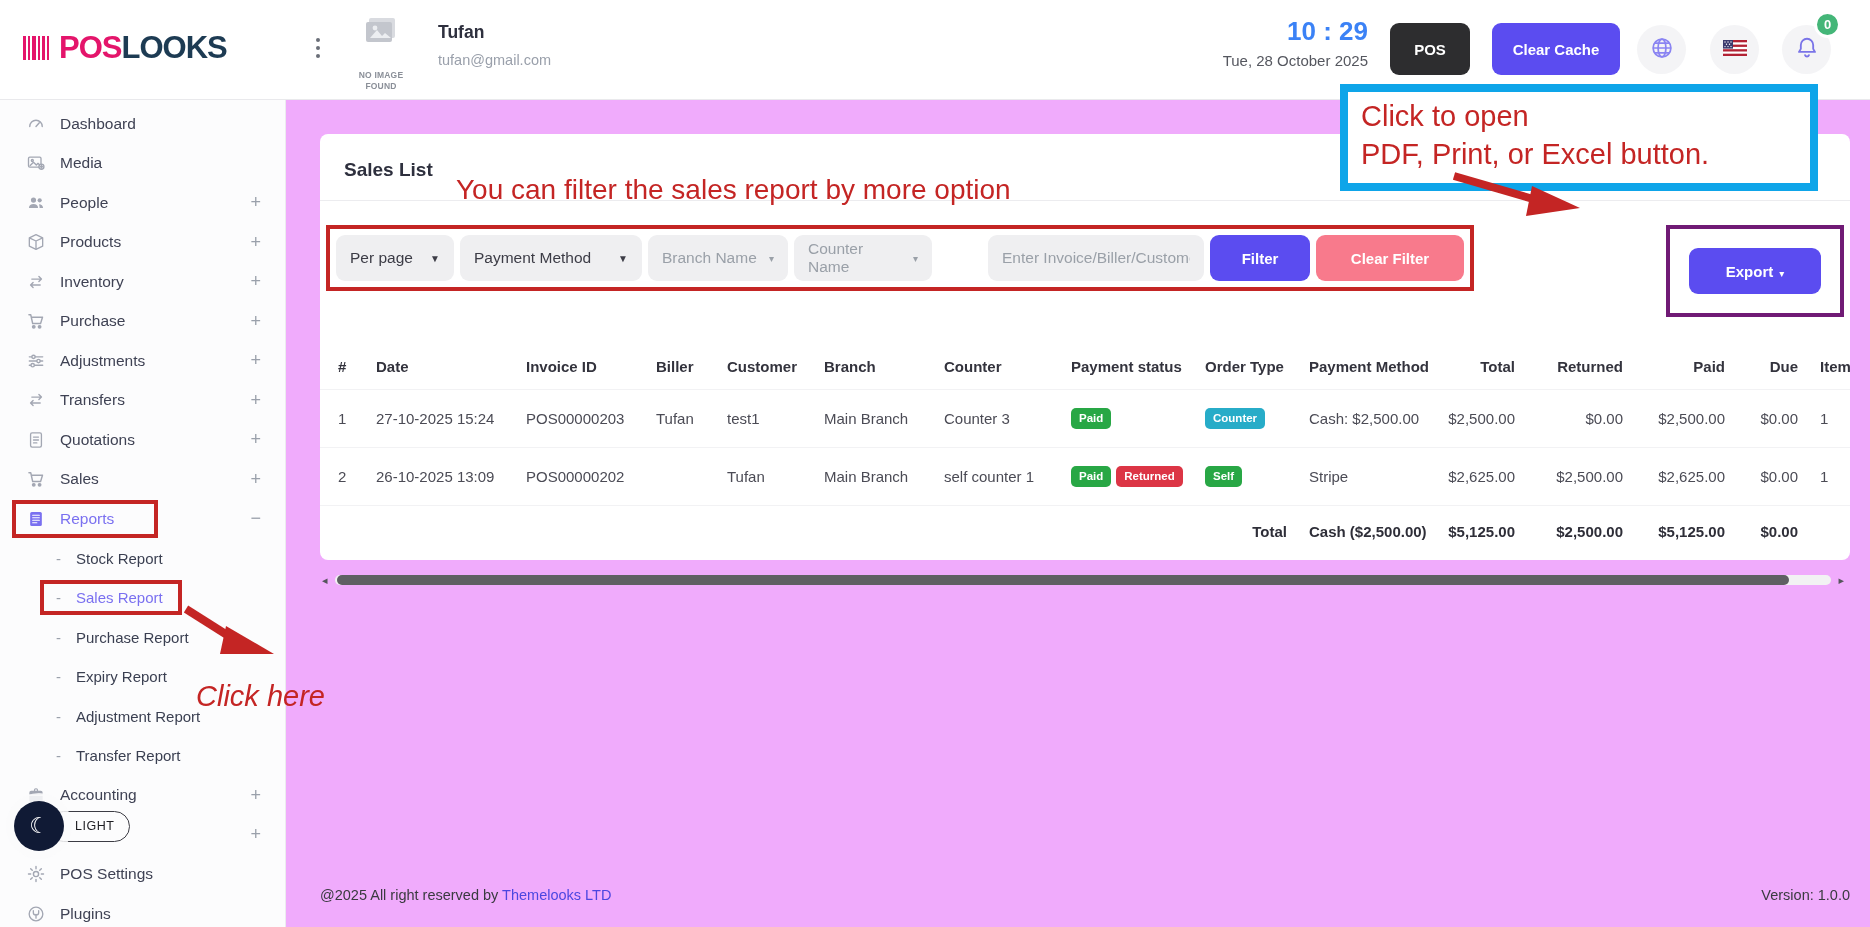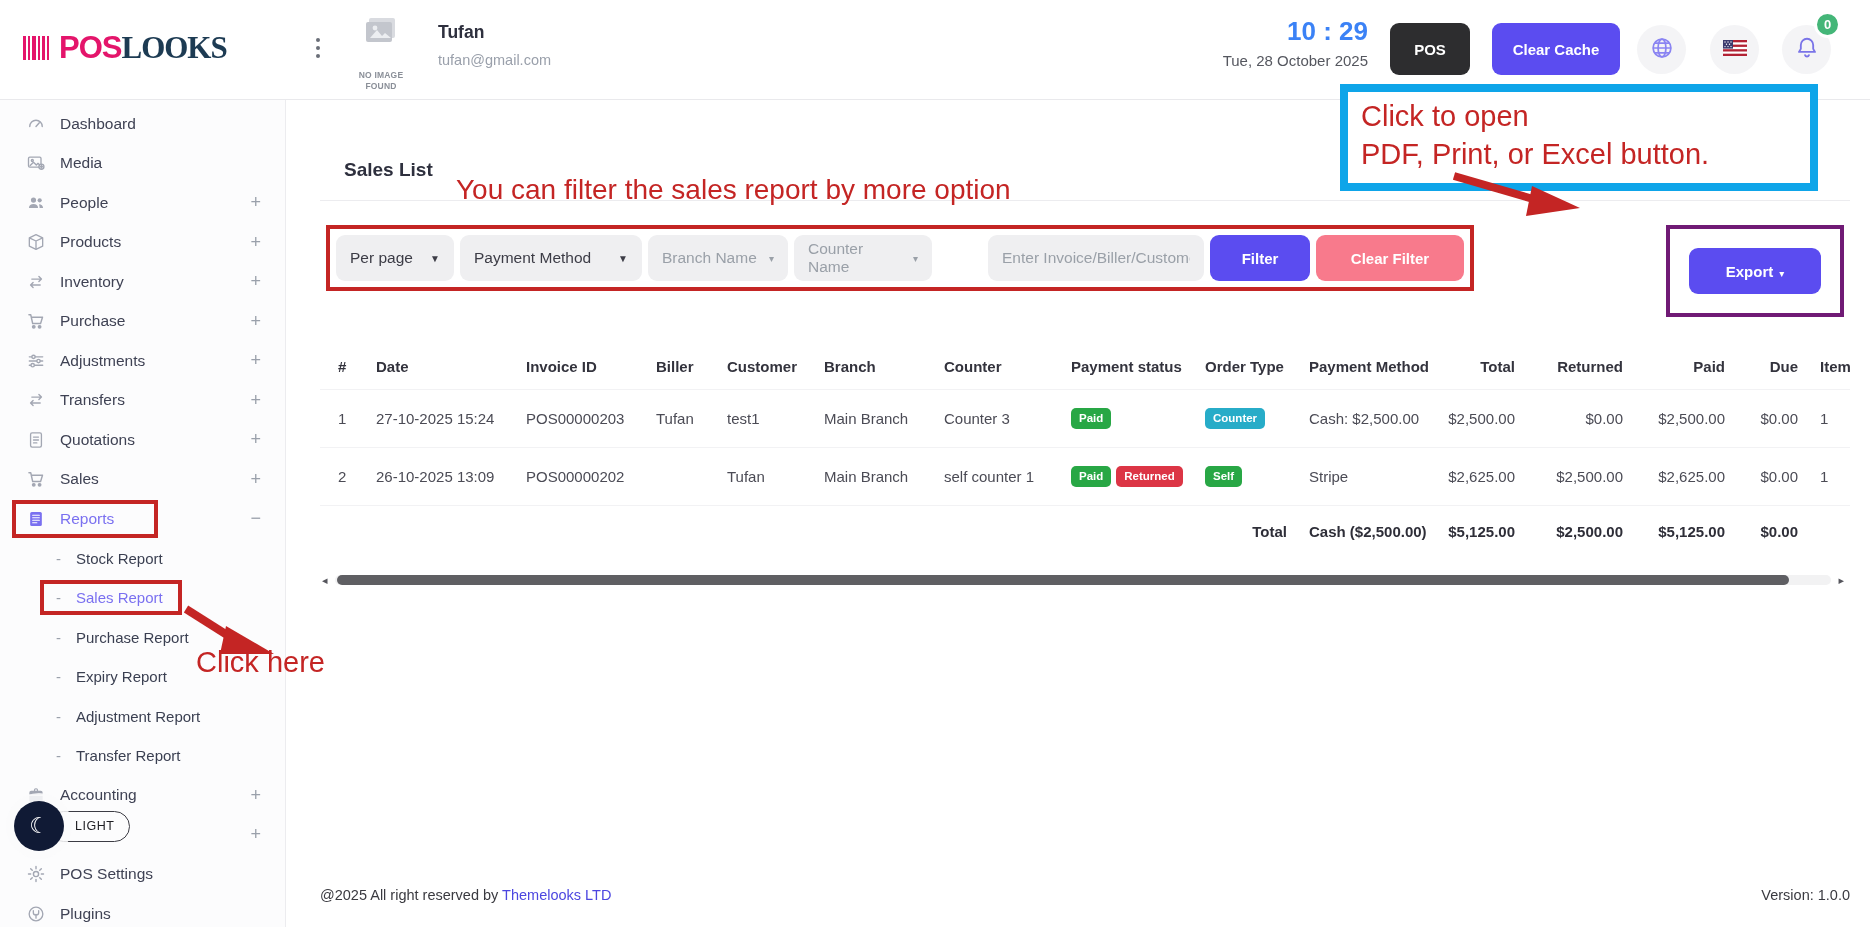--- a/index.html
+++ b/index.html
@@ -8,21 +8,21 @@
     position: relative;
     font-family: "Liberation Sans", "DejaVu Sans", sans-serif;
     background: #ededee;
     overflow: hidden;
     color: #3f4254;
   }
   
   .header { position:absolute; top:0; left:0; right:0; height:100px; background:#fff; border-bottom:1px solid #e9e9ec; z-index:10; }
   .logo { position:absolute; left:20px; top:30px; display:flex; align-items:center; }
   .logo-pos { font-size:31px; font-weight:bold; color:#e4156b; letter-spacing:-1px; margin-left:5px; }
-  .logo-looks { font-size:31px; font-weight:bold; color:#1d3b53; letter-spacing:-1px;font-family:Liberation Serif, serif; }
+  .logo-looks { font-size:31px; font-weight:bold; color:#1d3b53; letter-spacing:-1px; }
   .dots-menu { position:absolute; left:316px; top:38px; display:flex; flex-direction:column; gap:4px; cursor:pointer; }
   .dots-menu i { width:4px; height:4px; border-radius:50%; background:#6a6e78; }
   .noimage { position:absolute; left:352px; top:16px; width:58px; text-align:center; color:#8a8f98; }
   .noimage-text { font-size:8.5px; font-weight:bold; line-height:1.3; margin-top:20px; letter-spacing:.2px; }
   .user-block { position:absolute; left:438px; top:22px; }
   .user-name { font-size:17.5px; font-weight:bold; color:#2e303e; }
   .user-email { font-size:14.5px; color:#9aa0ab; margin-top:9px; }
   .clock { position:absolute; left:1140px; top:16px; width:228px; text-align:right; }
   .clock-time { font-size:26px; font-weight:bold; color:#3b82f6; }
   .clock-date { font-size:15px; color:#55575f; margin-top:5px; }
@@ -43,21 +43,21 @@
   .sub-row { height:39.5px; display:flex; align-items:center; padding-left:56px; font-size:15px; color:#3a3f51; cursor:pointer; }
   .sub-dash { color:#9aa0ab; margin-right:15px; }
   .sub-row.active { color:#7a70f0; }
   .red-frame { position:absolute; border:4px solid #c42524; pointer-events:none; z-index:6; }
   .frame-reports { left:12px; top:400px; width:146px; height:38px; }
   .frame-salesreport { left:40px; top:480px; width:142px; height:35px; }
   .theme-toggle { position:absolute; left:14px; top:701px; display:flex; align-items:center; z-index:7; cursor:pointer; }
   .toggle-circle { width:50px; height:50px; border-radius:50%; background:#101a35; color:#fff; font-size:22px; display:flex; align-items:center; justify-content:center; box-shadow:0 0 0 8px rgba(250,250,252,.85); z-index:2; }
   .toggle-pill { margin-left:-16px; border:1.5px solid #3c3c44; border-radius:16px; height:31px; display:flex; align-items:center; padding:0 15px 0 26px; font-size:12.5px; color:#1d1d22; letter-spacing:.5px; }
   
-  .main { position:absolute; top:100px; left:286px; right:0; bottom:0; background:#ffffff; }
+  .main { position:absolute; top:100px; left:286px; right:0; bottom:0; background:#f0abfc; }
   .card { position:absolute; left:34px; top:34px; right:20px; height:426px; background:#fff; border-radius:8px; }
   .card-title { padding:25px 24px 0; font-size:19px; font-weight:bold; color:#2e303e; }
   .card-divider { margin-top:19px; border-top:1px solid #ececef; }
   .filter-row { display:flex; align-items:flex-start; margin:24px 6px 0 6px; }
   .filter-box { display:flex; align-items:center; gap:6px; border:4px solid #c42524; padding:6px; }
   .chip { background:#efeff1; border-radius:9px; height:46px; display:flex; align-items:center; padding:0 14px; font-size:15.5px; color:#3c3c46; cursor:pointer; flex:none; }
   .chip .caret { margin-left:auto; font-size:10px; color:#3c3c46; padding-left:12px; }
   .chip.muted { color:#9aa0a8; }
   .chip.muted .caret { color:#9aa0a8; }
   .chip-input { background:#efeff1; border:none; border-radius:9px; height:46px; padding:0 14px; font-size:15.5px; color:#333; font-family:inherit; flex:none; }
@@ -86,21 +86,21 @@
   .hs-arrow { position:absolute; top:0; font-size:11px; line-height:12px; color:#55555c; cursor:pointer; }
   .hs-arrow.left{left:0}.hs-arrow.right{right:0}
   .hs-track { position:absolute; left:13px; right:13px; top:1px; height:10px; background:#f2f2f3; border-radius:5px; }
   .hs-thumb { position:absolute; left:2px; top:0; height:10px; width:calc(100% - 44px); background:#5f5f63; border-radius:5px; cursor:grab; }
   
   .footer { position:absolute; left:34px; right:20px; bottom:24px; display:flex; justify-content:space-between; font-size:14.5px; color:#3a3a40; }
   .footer-link { color:#4c46e0; cursor:pointer; }
   
   .note-box { position:absolute; left:1340px; top:84px; width:478px; border:8px solid #0ea5e9; background:#fff; padding:5px 13px 9px; color:#c42524; font-size:29px; line-height:1.32; z-index:40; }
   .filter-note { position:absolute; left:456px; top:174px; color:#c42524; font-size:28px; white-space:nowrap; z-index:40; }
-  .click-here { position:absolute; left:196px; top:646px; color:#c42524; font-size:29px; z-index:40; }
+  .click-here { position:absolute; left:196px; top:680px; color:#c42524; font-size:29px; z-index:40;font-style:italic; }
   .arrow-svg { position:absolute; z-index:40; pointer-events:none; }
 </style>
 </head>
 <body>
 
 <div class="header">
   <div class="logo">
     <span style="display:flex;">
       <svg width="34" height="34" viewBox="0 0 34 34">
           <g fill="#e4156b">

